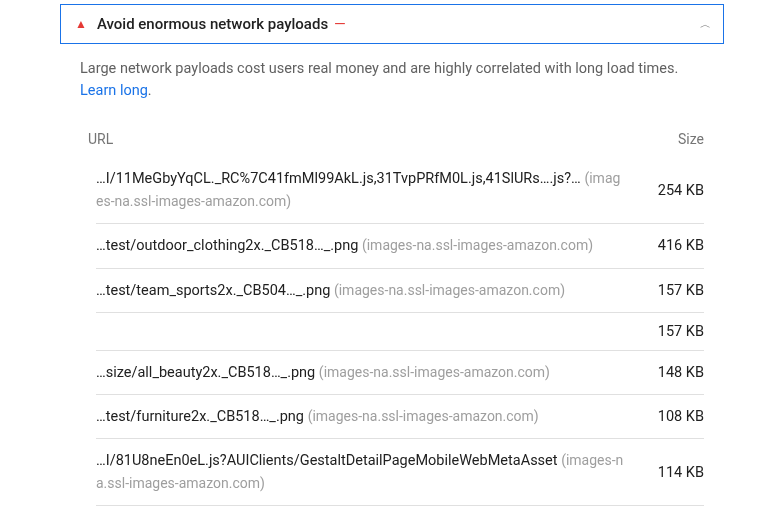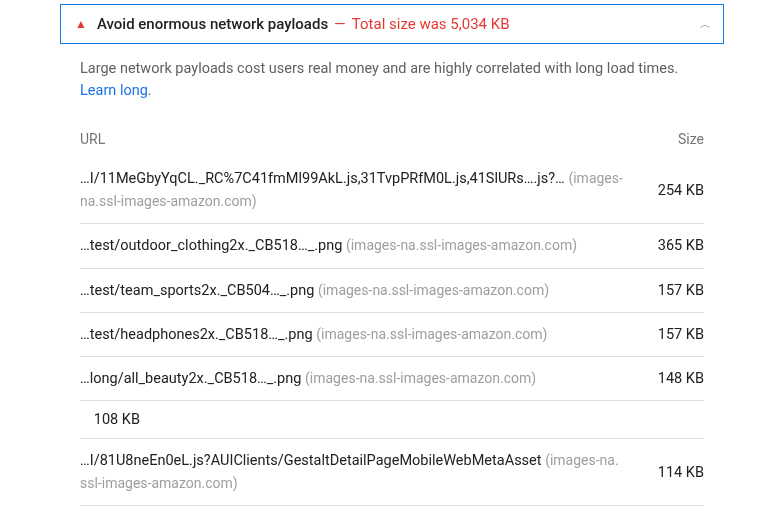--- a/index.html
+++ b/index.html
@@ -7,70 +7,69 @@
 .container { padding: 0 0 0 0; }
 .header { border: 1px solid #1a73e8; padding: 10px 14px; margin: 4px 50px 0 60px; display: flex; align-items: center; position: relative; }
 .triangle { color: #e53935; font-size: 12px; margin-right: 10px; line-height: 1; }
 .header-title { font-weight: 500; color: #212121; font-size: 15px; }
 .header-sep { color: #e53935; margin: 0 6px; font-size: 15px; }
 .header-total { color: #e53935; font-size: 15px; }
 .chev { position: absolute; right: 12px; color: #757575; font-size: 11px; }
 .desc { margin: 14px 70px 0 80px; color: #616161; font-size: 14.5px; line-height: 1.55; }
 .learn { color: #1a73e8; cursor: pointer; }
 .table-wrap { margin: 22px 70px 0 80px; }
-.thead { display: flex; justify-content: space-between; color: #757575; font-size: 14px; padding: 6px 0 10px 0; }
-.row { display: flex; justify-content: flex-start; align-items: center; padding: 10px 0; border-bottom: 1px solid #e0e0e0; }
+.thead { display: flex; justify-content: space-between; color: #757575; font-size: 14px; padding: 6px 0 10px 0; margin-left: 8px; }
+.row { display: flex; justify-content: flex-end; align-items: center; padding: 10px 0; border-bottom: 1px solid #e0e0e0; margin-left: 16px; }
 .row .url { flex: 1; padding-right: 20px; font-size: 14.5px; color: #212121; line-height: 1.6; word-break: break-all; }
 .row .domain { color: #9e9e9e; font-size: 14px; }
 .row .size { color: #212121; font-size: 14.5px; white-space: nowrap; text-align: right; min-width: 60px; }
 </style>
 </head>
 <body>
 
 <div class="container">
   <div class="header">
     <span class="triangle">▲</span>
     <span class="header-title">Avoid enormous network payloads</span>
     <span class="header-sep">—</span>
-    <span class="header-total">Total size was 5,034 KB</span>
     <span class="chev">︿</span>
   </div>
 
   <div class="desc">
     <span>Large network payloads cost users real money and are highly correlated with long load times.</span>
     <span class="learn">Learn long</span><span>.</span>
   </div>
 
   <div class="table-wrap">
     <div class="thead">
       <span>URL</span>
       <span>Size</span>
     </div>
     <div id="rows">
         <div class="row">
           <div class="url"><span>…I/11MeGbyYqCL._RC%7C41fmMl99AkL.js,31TvpPRfM0L.js,41SlURs….js?…</span>  <span class="domain">(images-na.ssl-images-amazon.com)</span></div>
           <div class="size">254 KB</div>
         </div>
         <div class="row">
           <div class="url"><span>…test/outdoor_clothing2x._CB518…_.png</span>  <span class="domain">(images-na.ssl-images-amazon.com)</span></div>
-          <div class="size">365 KB</div>
+          <div class="size">416 KB</div>
         </div>
         <div class="row">
           <div class="url"><span>…test/team_sports2x._CB504…_.png</span>  <span class="domain">(images-na.ssl-images-amazon.com)</span></div>
           <div class="size">157 KB</div>
         </div>
         <div class="row">
-          <div class="url"><span>…test/headphones2x._CB518…_.png</span>  <span class="domain">(images-na.ssl-images-amazon.com)</span></div>
           <div class="size">157 KB</div>
         </div>
         <div class="row">
-          <div class="url"><span>…long/all_beauty2x._CB518…_.png</span>  <span class="domain">(images-na.ssl-images-amazon.com)</span></div>
+          <div class="url"><span>…size/all_beauty2x._CB518…_.png</span>  <span class="domain">(images-na.ssl-images-amazon.com)</span></div>
           <div class="size">148 KB</div>
         </div>
         <div class="row">
+          <div class="url"><span>…test/furniture2x._CB518…_.png</span>  <span class="domain">(images-na.ssl-images-amazon.com)</span></div>
           <div class="size">108 KB</div>
         </div>
         <div class="row">
           <div class="url"><span>…I/81U8neEn0eL.js?AUIClients/GestaltDetailPageMobileWebMetaAsset</span>  <span class="domain">(images-na.ssl-images-amazon.com)</span></div>
           <div class="size">114 KB</div>
         </div>
       </div>
   </div>
 </div>
 

